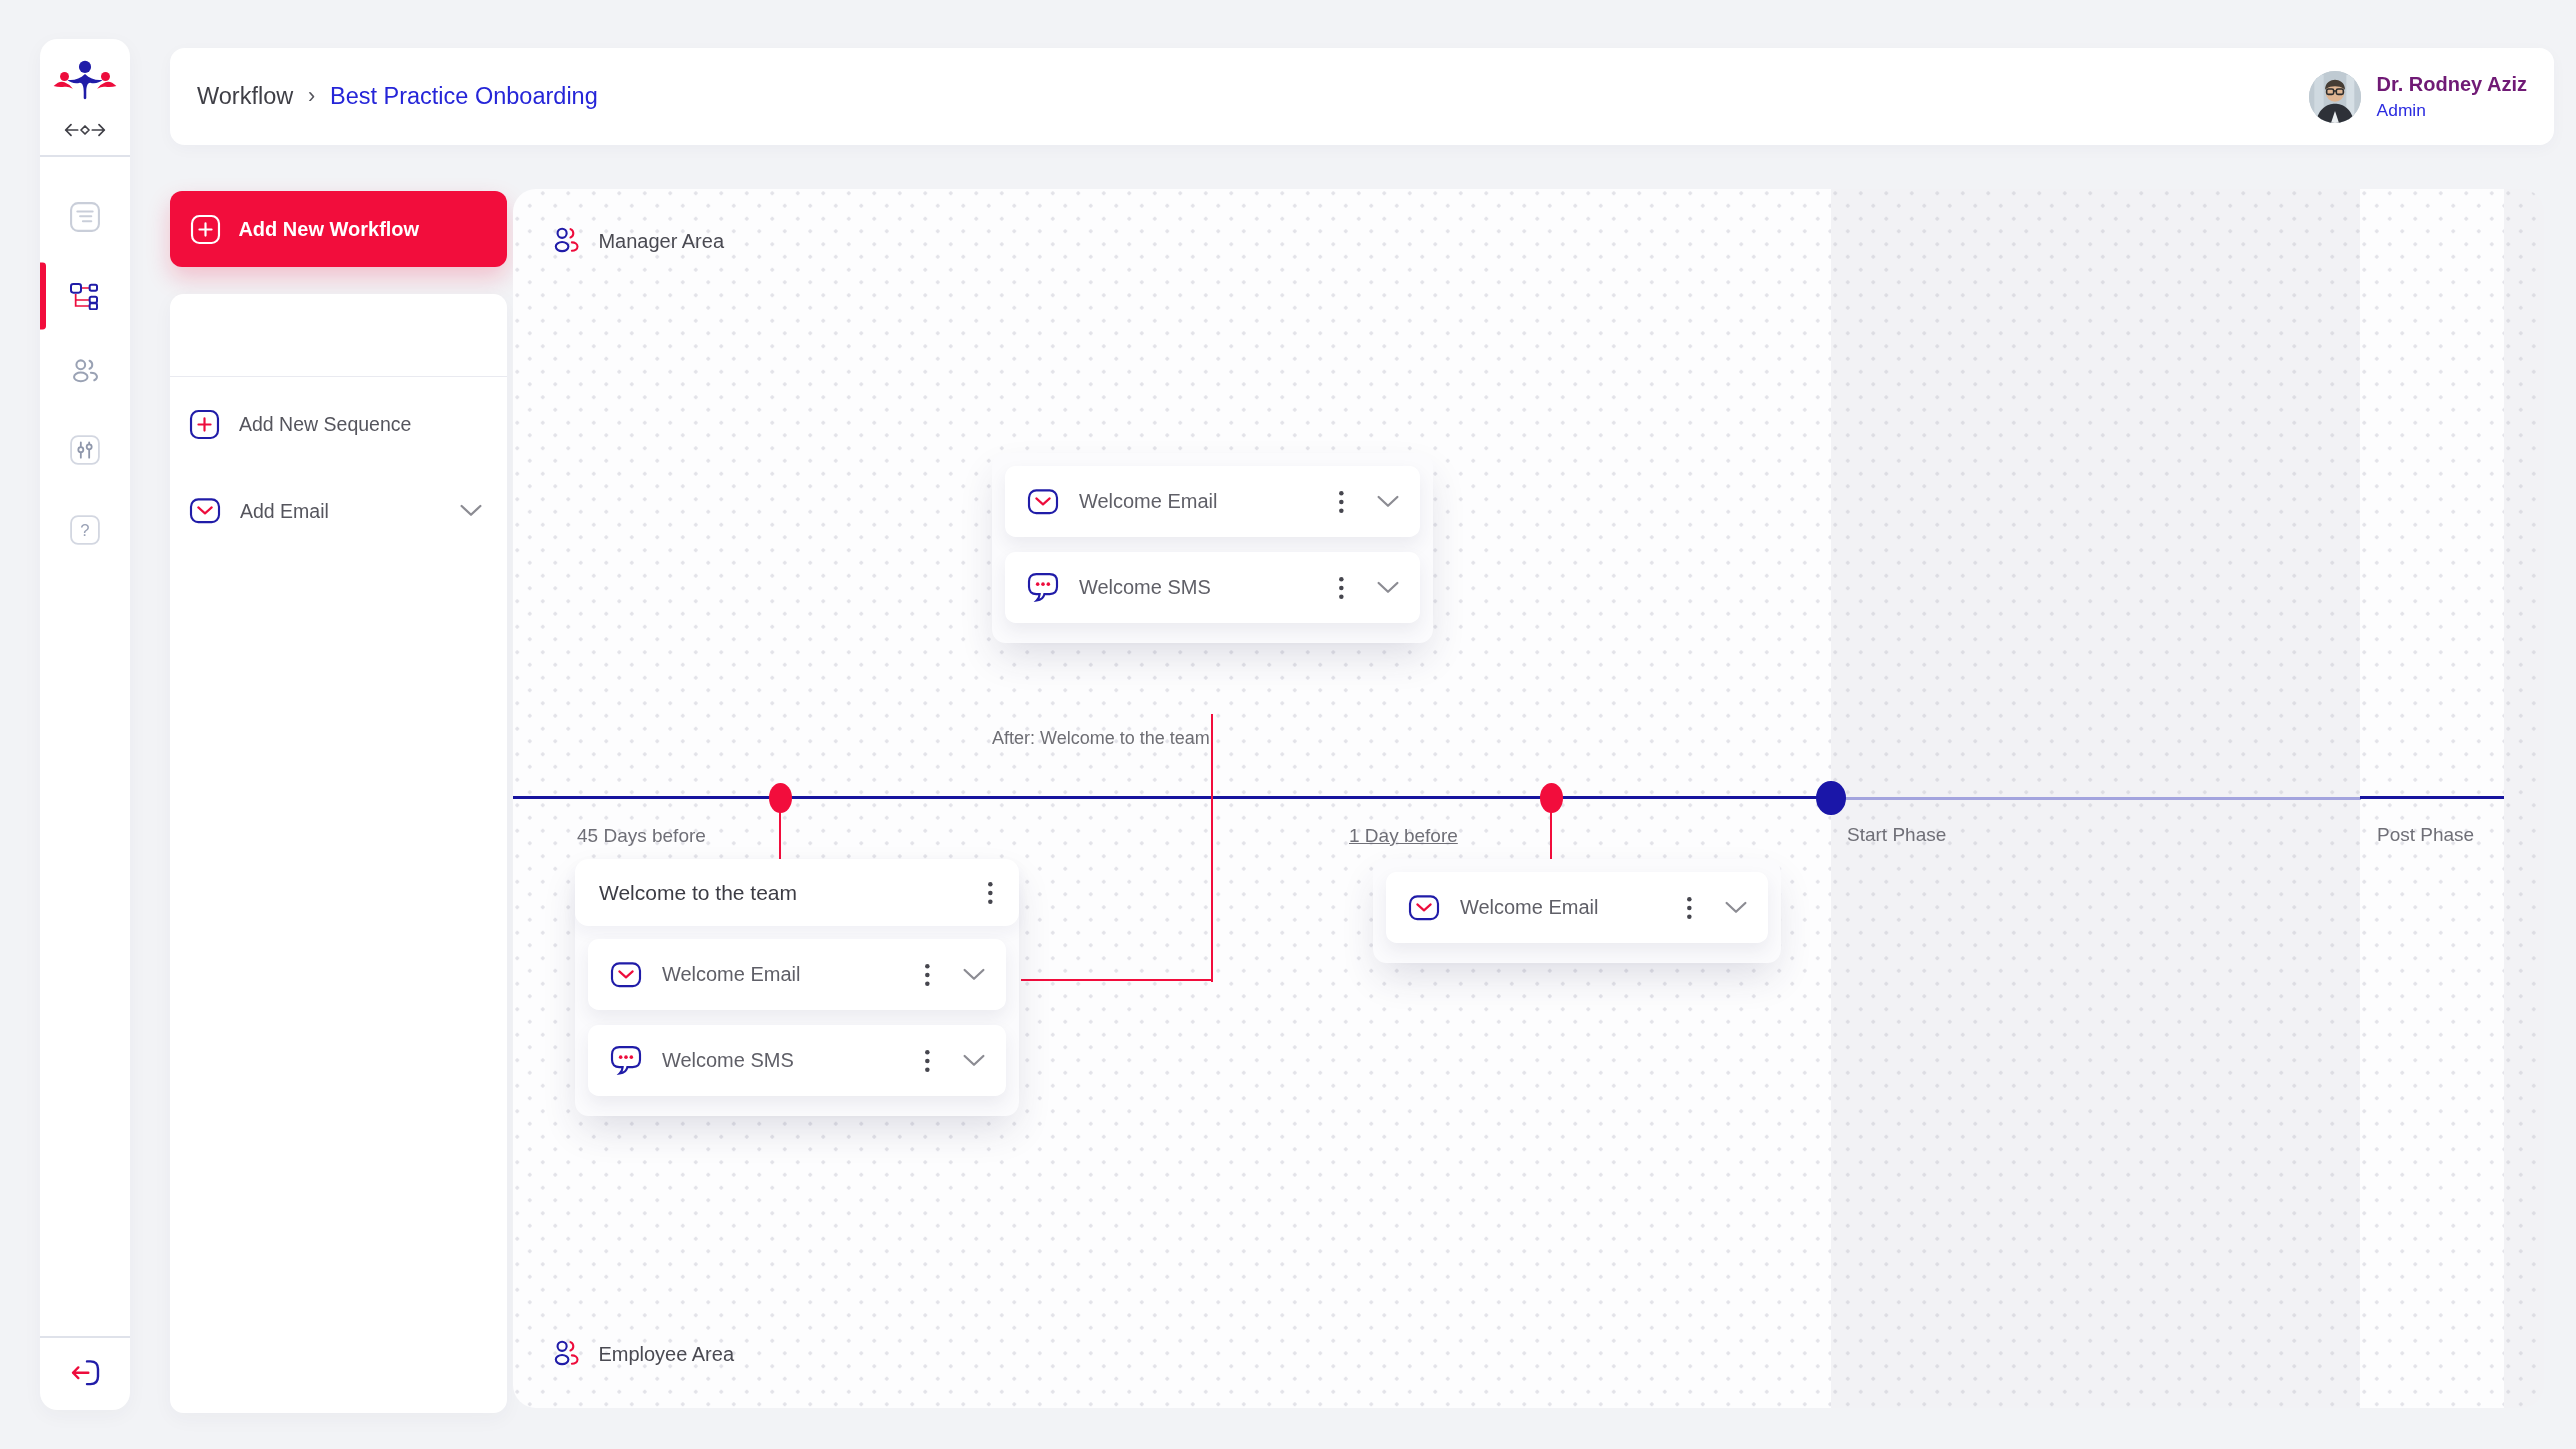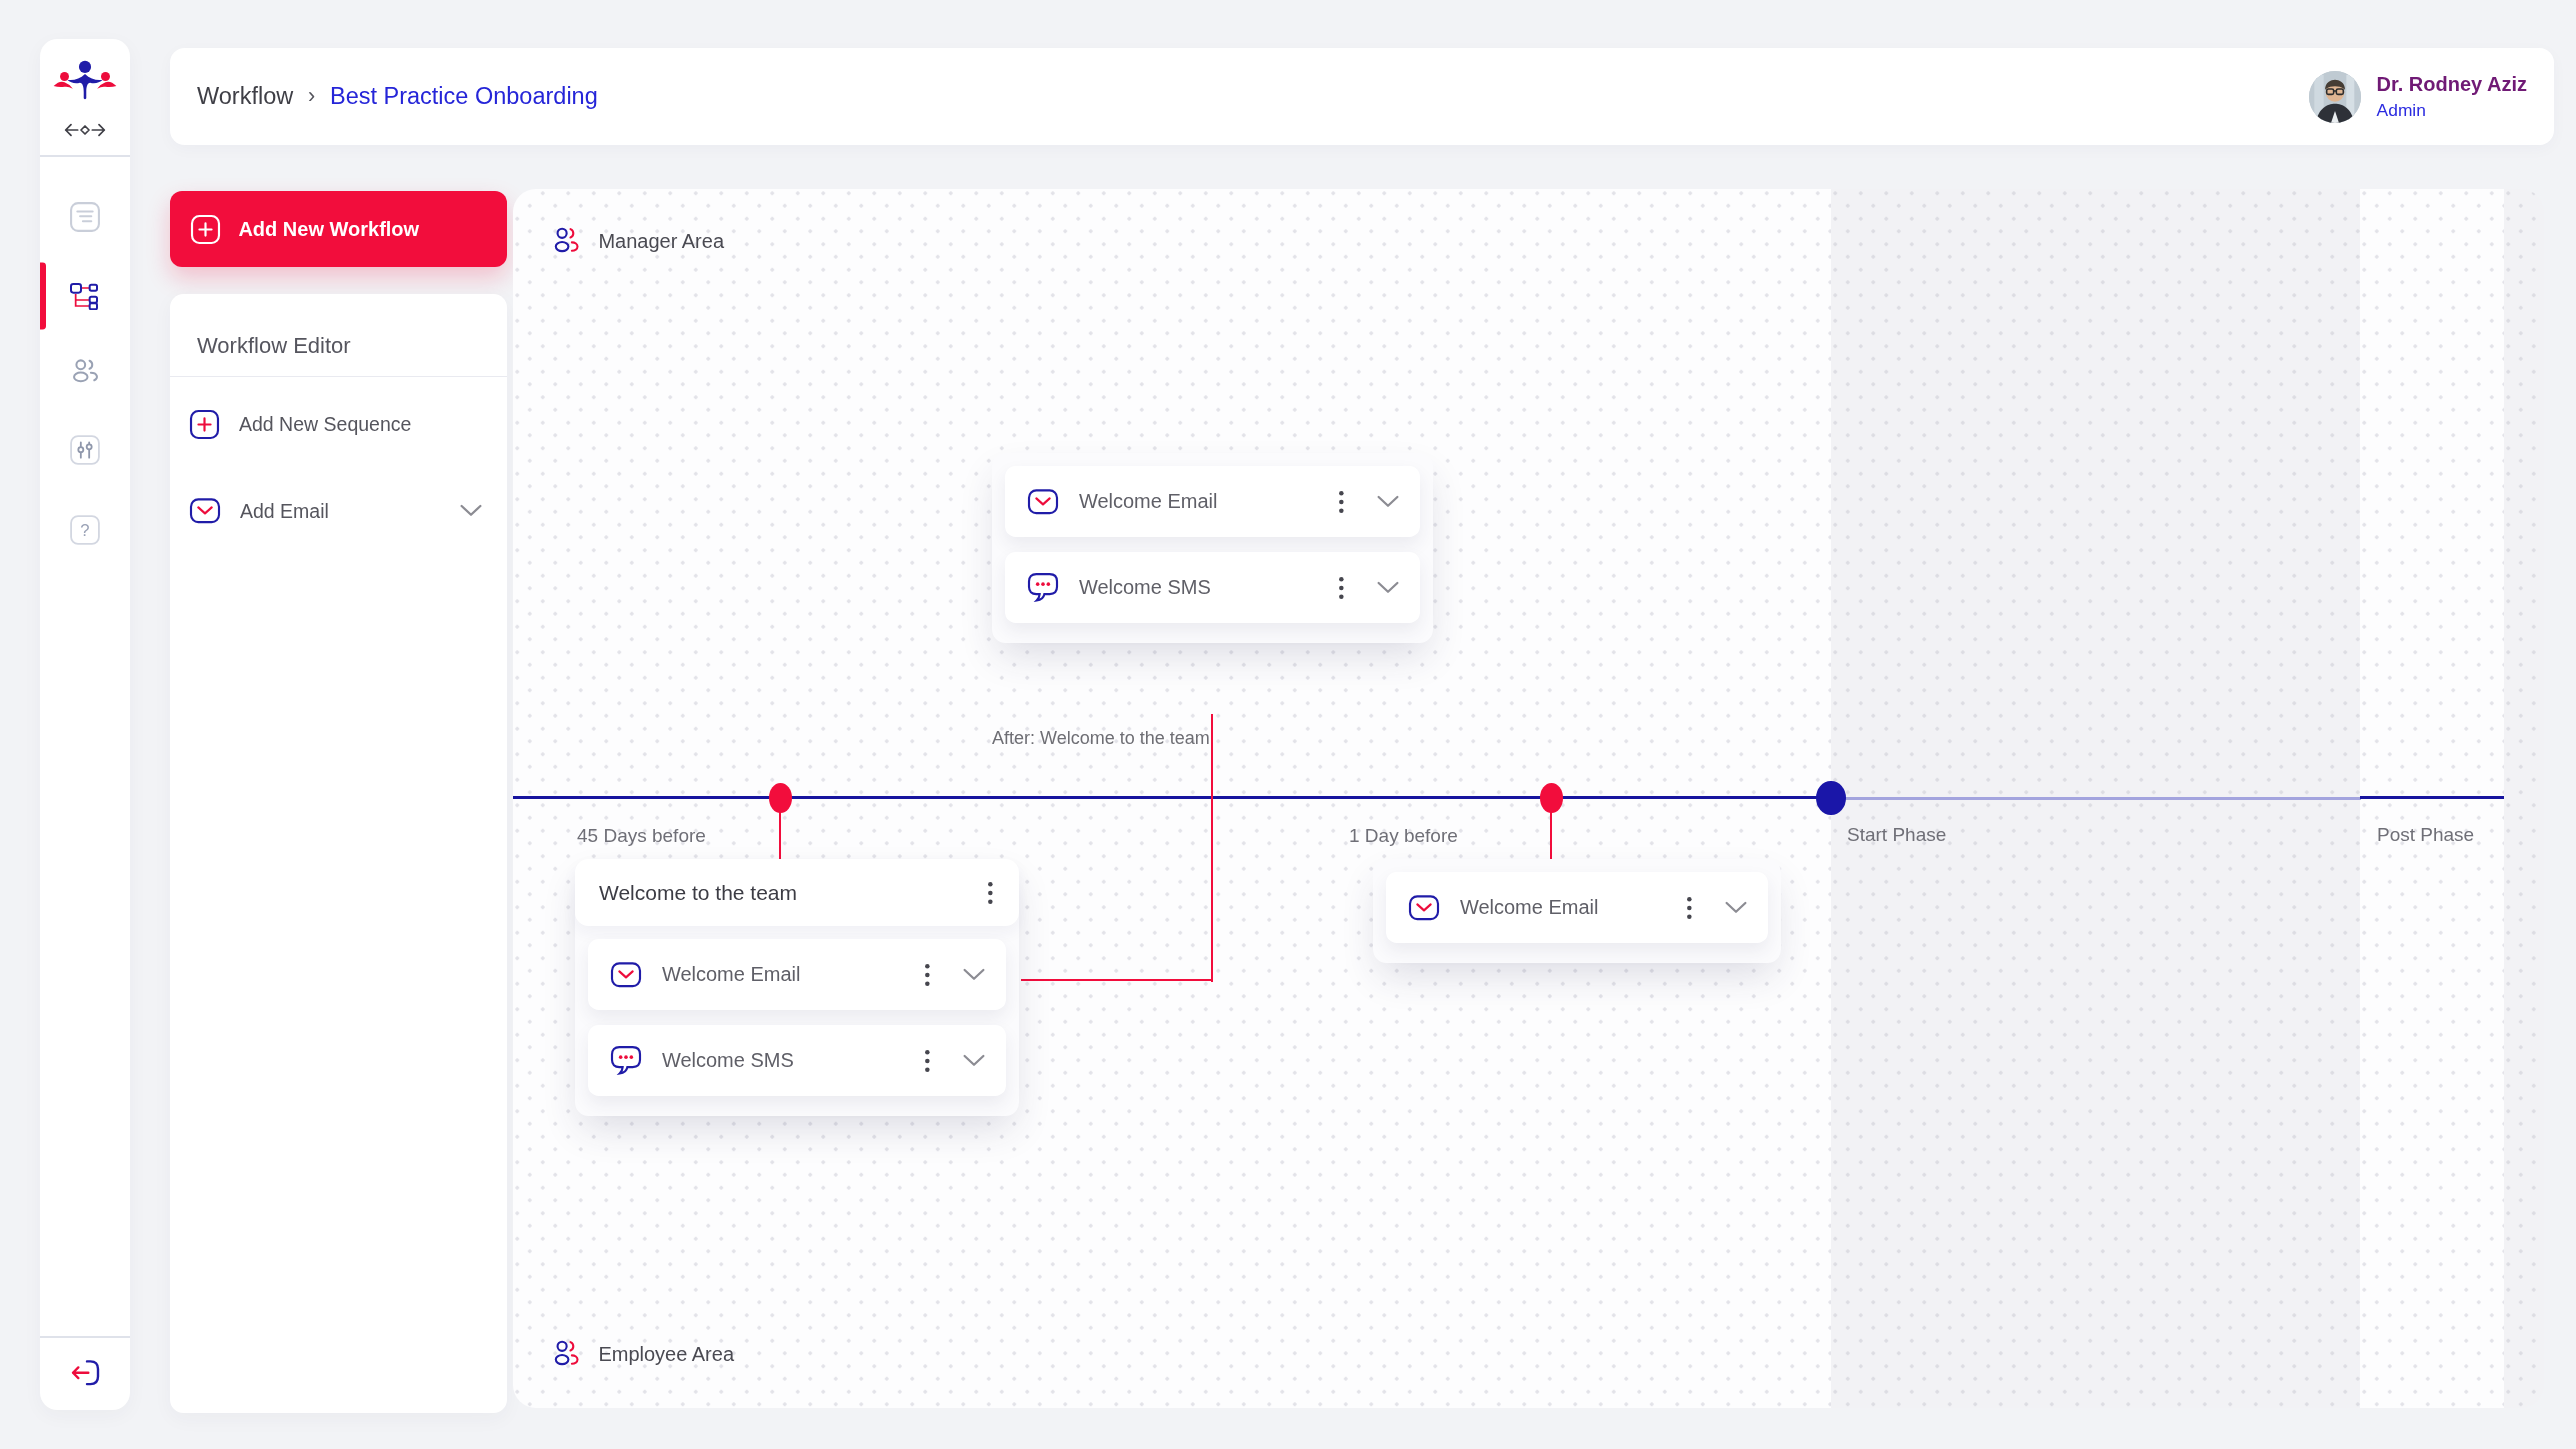--- a/index.html
+++ b/index.html
@@ -253,21 +253,20 @@
   <span>
     <svg width="31" height="31" viewBox="0 0 46 46" fill="none" stroke="#ffffff" stroke-width="3.2" stroke-linecap="round">
       <rect x="3" y="3" width="40" height="40" rx="11"></rect>
       <path d="M23 14 V32 M14 23 H32"></path>
     </svg>
   </span>
   <span class="btn-label">Add New Workflow</span>
 </div>
 
 <div class="editor-panel">
-  <div class="editor-title">Workflow Editor</div>
   <div class="editor-divider"></div>
 
   <div class="editor-item ei-1">
     <span>
       <svg width="32" height="29.5" viewBox="0 0 48 44" fill="none" stroke-linecap="round" stroke-linejoin="round">
         <rect x="3" y="5" width="42" height="34" rx="11" stroke="#201ca8" stroke-width="3.2"></rect>
         <path d="M14 17 L24 26 L34 17" stroke="#ed0c3c" stroke-width="3.2"></path>
       </svg>
     </span>
     <span class="item-label">Add Email</span>
@@ -329,21 +328,21 @@
 
   <div class="tl-line tl-navy" style="left:0; width:1318px;"></div>
   <div class="tl-line tl-light" style="left:1318px; width:530px;"></div>
   <div class="tl-line tl-navy" style="left:1847px; width:144px;"></div>
 
   <div class="tl-dot tl-dot-red" style="left:256px; top:594px;"></div>
   <div class="tl-dot tl-dot-red" style="left:1027px; top:594px;"></div>
   <div class="tl-dot tl-dot-blue" style="left:1303px; top:592px;"></div>
 
   <div class="tl-label" style="left:64px; top:636px;">45 Days before</div>
-  <div class="tl-label" style="left:836px; top:636px;">1 Day before</div>
+  <div class="tl-label" style="left:836px; top:636px;text-decoration:underline;">1 Day before</div>
   <div class="tl-label" style="left:1334px; top:635px;">Start Phase</div>
   <div class="tl-label" style="left:1864px; top:635px;">Post Phase</div>
 
   <div class="connector" style="left:266px; top:608px; width:2px; height:62px;"></div>
   <div class="connector" style="left:1037px; top:608px; width:2px; height:62px;"></div>
   <div class="connector" style="left:698px; top:525px; width:2px; height:268px;"></div>
   <div class="connector" style="left:508px; top:790px; width:191px; height:2px;"></div>
 
   <div class="after-note">After: Welcome to the team</div>
 

